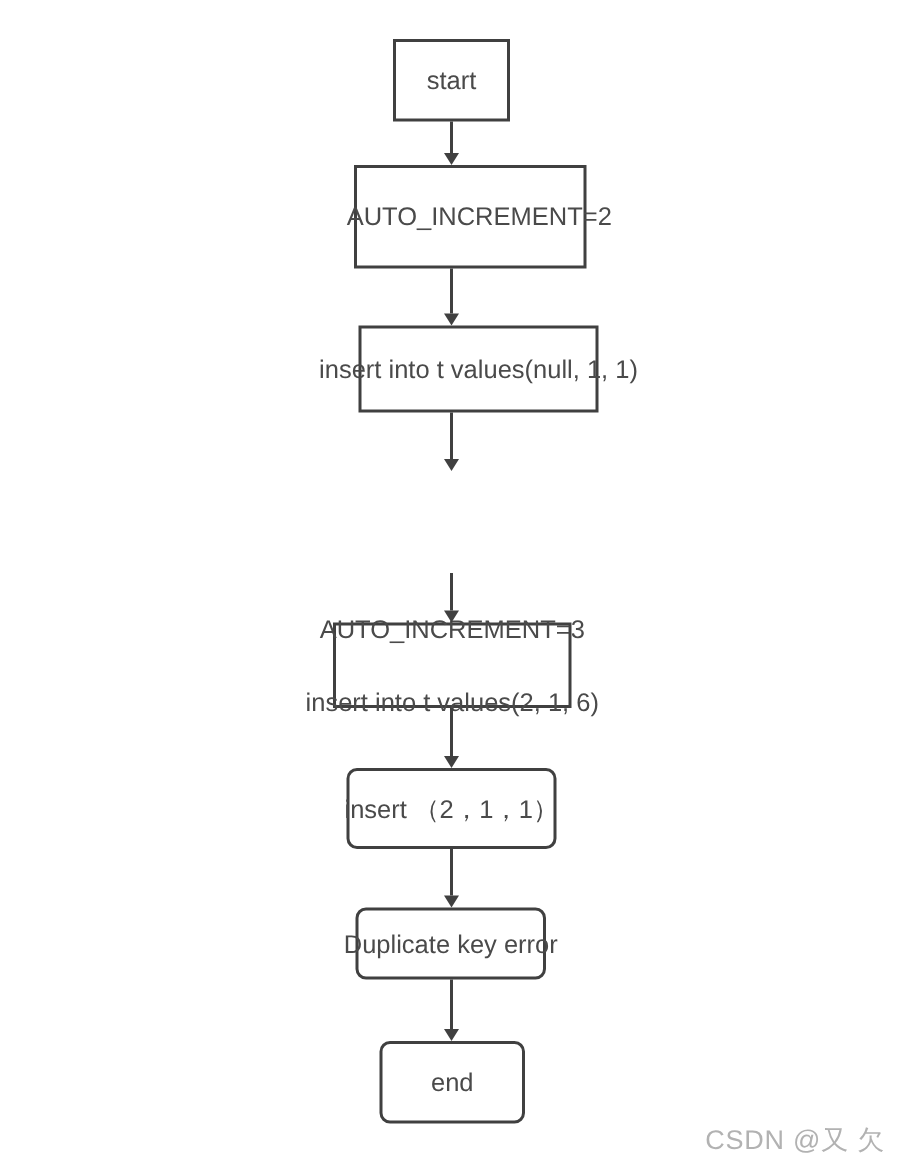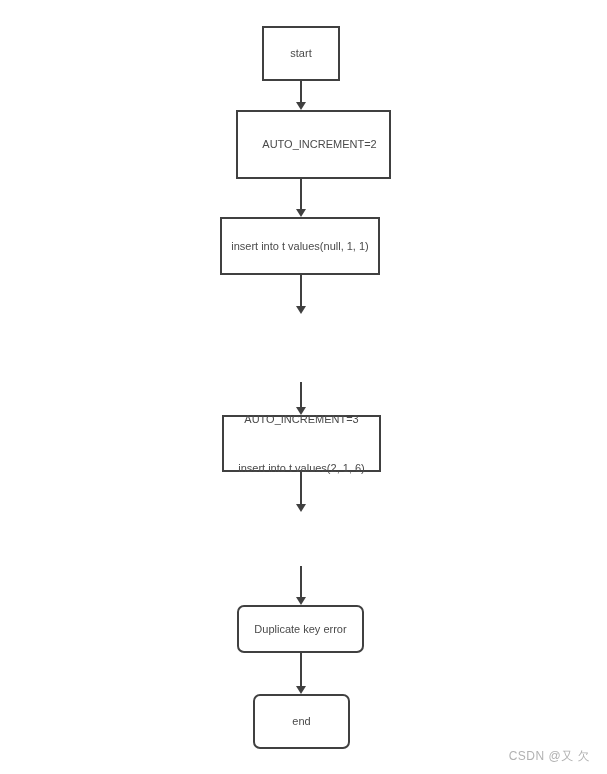--- a/index.html
+++ b/index.html
@@ -10,21 +10,21 @@
     height: 774px;
     background: #ffffff;
     overflow: hidden;
     font-family: "Liberation Sans", "DejaVu Sans", sans-serif;
   }
   .node {
     position: absolute;
     border: 2px solid #404040;
     background: #ffffff;
     color: #4a4a4a;
-    font-size: 11px;
+    font-size: 17px;
     line-height: 13px;
     display: flex;
     flex-direction: column;
     align-items: center;
     justify-content: center;
     text-align: center;
     white-space: nowrap;
   }
   .node.rounded { border-radius: 7px; }
   .arrow { position: absolute; width: 2px; background: #404040; }
@@ -35,49 +35,52 @@
     transform: translateX(-50%);
     width: 0; height: 0;
     border-left: 5px solid transparent;
     border-right: 5px solid transparent;
     border-top: 8px solid #404040;
   }
   .watermark {
     position: absolute;
     top: 748px;
     right: 17px;
-    font-size: 12px;
+    font-size: 18px;
     color: #b2b2b2;
     letter-spacing: 0.5px;
     white-space: nowrap;
   }
 </style>
 </head>
 <body>
 
 <div class="canvas">
 
   <div class="node" style="left:262px; top:26px;  width:78px;  height:55px;">
     <div>start</div>
   </div>
 
   <div class="node" style="left:236px; top:110px; width:155px; height:69px;padding-left:12px;">
     <div>AUTO_INCREMENT=2</div>
   </div>
 
-  <div class="node" style="left:220px; top:217px; width:160px; height:58px;">
+  <div class="node" style="left:239px; top:217px; width:160px; height:58px;">
     <div>insert into t values(null, 1, 1)</div>
   </div>
 
 
   <div class="node" style="left:222px; top:415px; width:159px; height:57px;gap:36px;">
     <div>AUTO_INCREMENT=3</div>
     <div>insert into t values(2, 1, 6)</div>
   </div>
 
+  <div class="node rounded" style="left:231px; top:512px; width:140px; height:54px;">
+    <div>insert （2，1，1）</div>
+  </div>
 
   <div class="node rounded" style="left:237px; top:605px; width:127px; height:48px;">
     <div>Duplicate key error</div>
   </div>
 
   <div class="node rounded" style="left:253px; top:694px; width:97px;  height:55px;">
     <div>end</div>
   </div>
 
   <div class="arrow" style="left:300px; top:81px;  height:21px;">

